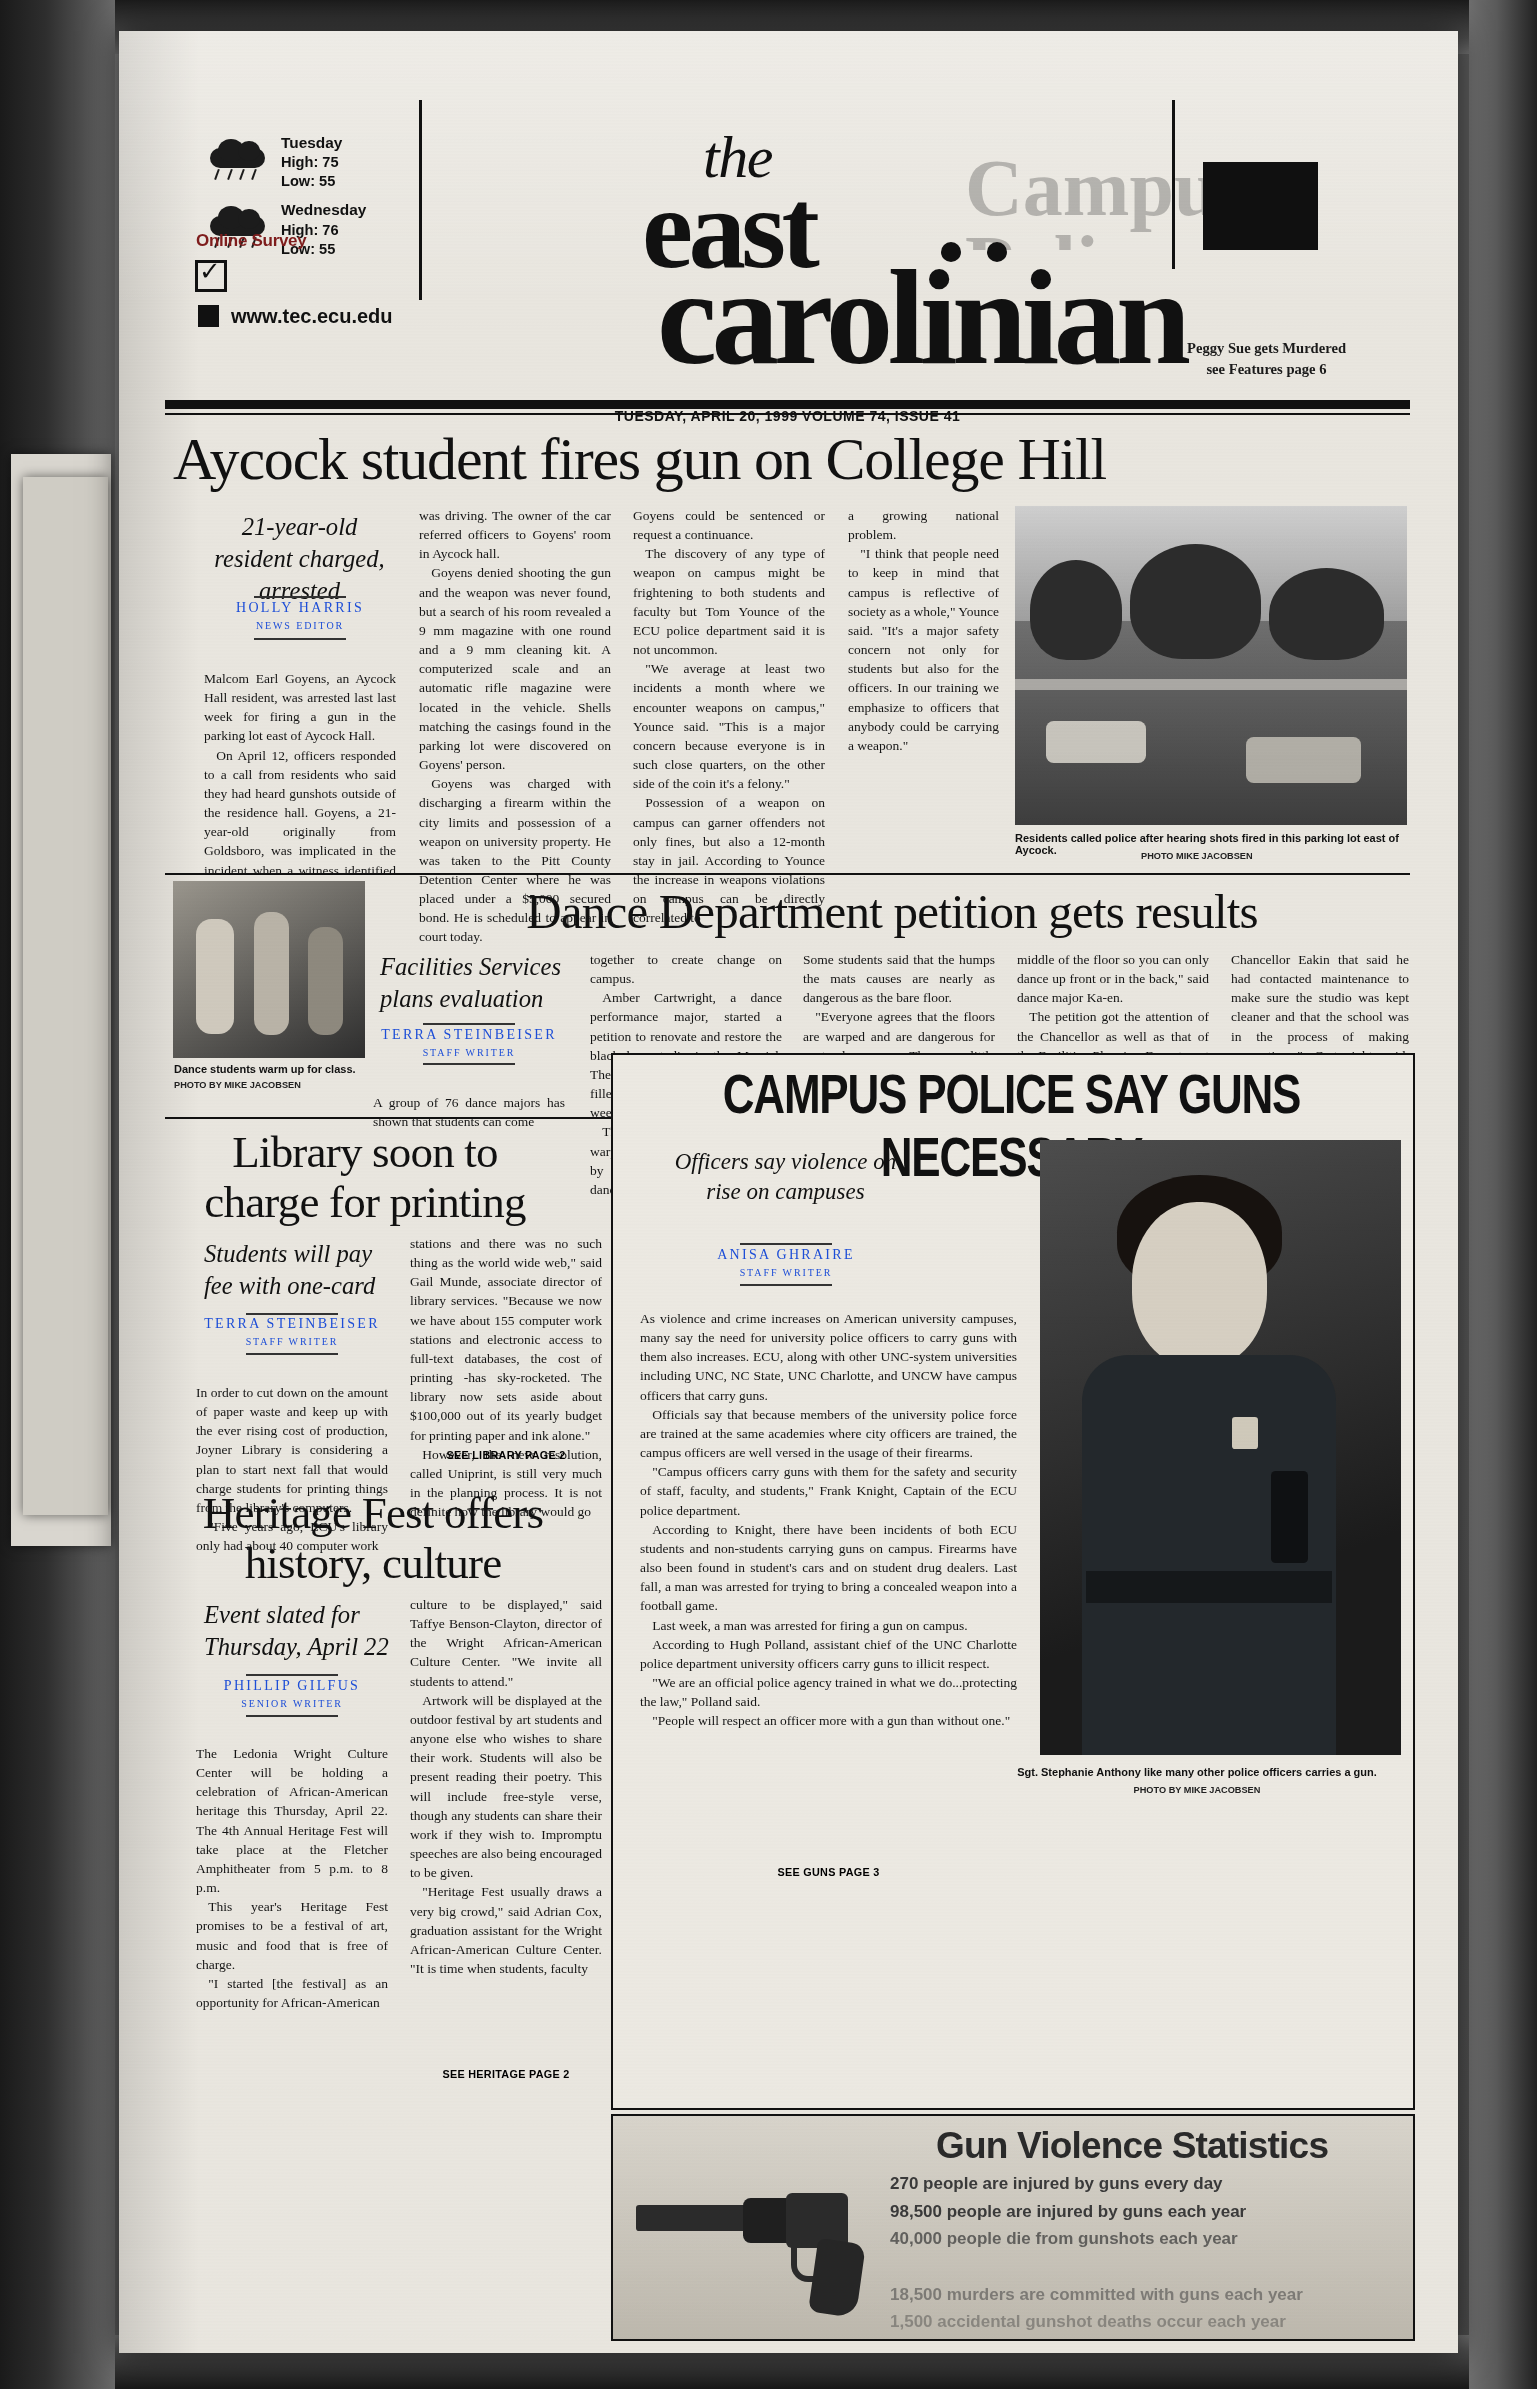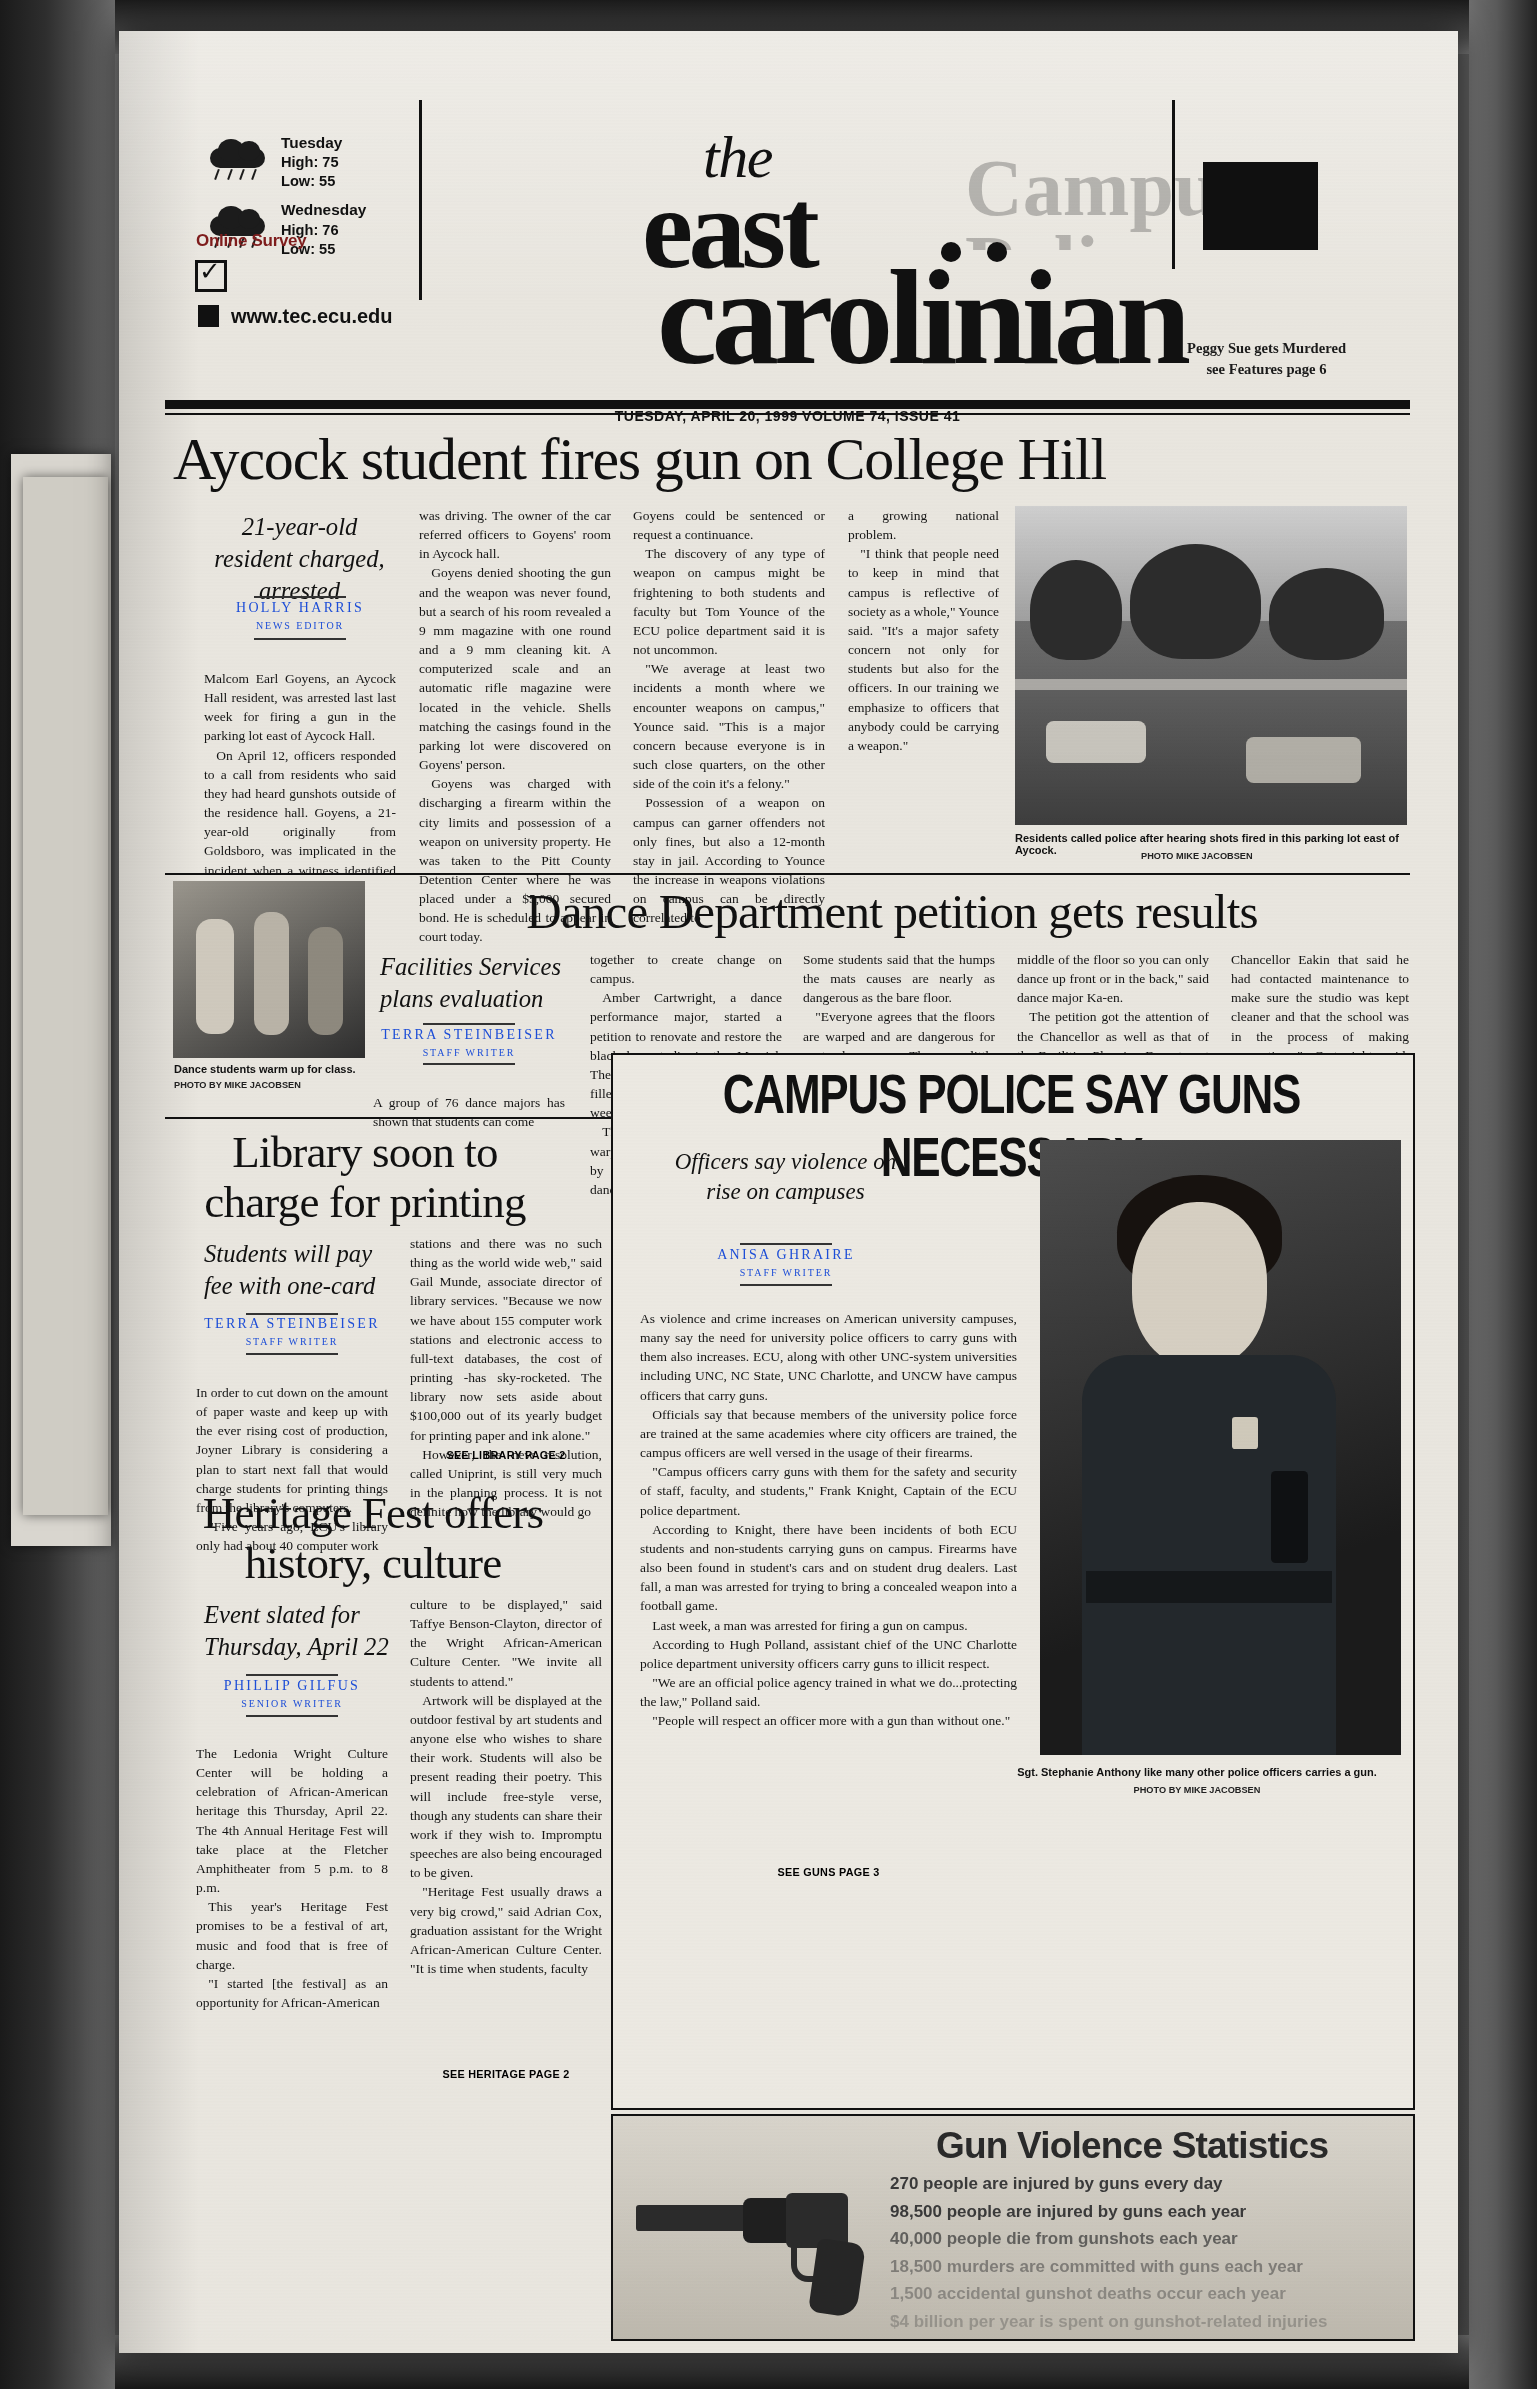--- a/index.html
+++ b/index.html
@@ -132,21 +132,21 @@
   .portrait .radio { position:absolute; left:231px; top:331px; width:37px; height:92px; background:#0f1113; border-radius:4.6px; }
 
   .stat-box { position:absolute; left:492px; top:2083px; width:800px; height:223px; border:2.3px solid #111;
               background:linear-gradient(180deg,#d8d4cb,#bdb8ad); overflow:hidden; }
   .stat-title { position:absolute; left:323px; top:9.2px; font-family:"Liberation Sans", sans-serif;
                 font-weight:bold; font-size:37px; color:#2a2a2a; letter-spacing:-0.8px; }
   .stat-lines { position:absolute; left:277px; top:54px; width:507px;
                 font-family:"Liberation Sans", sans-serif; font-weight:bold; font-size:17px; color:#3a3a3a;
                 line-height:1.62; }
   .stat-lines div:nth-child(3){ opacity:.72; }
-  .stat-lines div:nth-child(4){ opacity:.5; }
+  .stat-lines div:nth-child(4){ opacity:.5;margin-top:28px; }
   .stat-lines div:nth-child(5){ opacity:.4; }
   .stat-lines div:nth-child(6){ opacity:.3; }
   .revolver { position:absolute; left:15.4px; top:54px; width:254px; height:146px; }
   .rv-barrel { position:absolute; left:7.7px; top:35px; width:146px; height:26px; background:#2b2b2b; border-radius:3.1px; }
   .rv-cyl { position:absolute; left:115px; top:28px; width:60px; height:45px; background:#1f1f1f; border-radius:7.7px; }
   .rv-frame { position:absolute; left:158px; top:23px; width:62px; height:55px; background:#2b2b2b; border-radius:6.2px; }
   .rv-grip { position:absolute; left:185px; top:71px; width:48px; height:74px; background:#262626; border-radius:7.7px 14px 20px 10.8px; transform:rotate(8deg); }
   .rv-trig { position:absolute; left:163px; top:74px; width:31px; height:32px; border:6.2px solid #2b2b2b; border-top:none; border-radius:0 0 17px 17px; }
 </style>
 </head>

